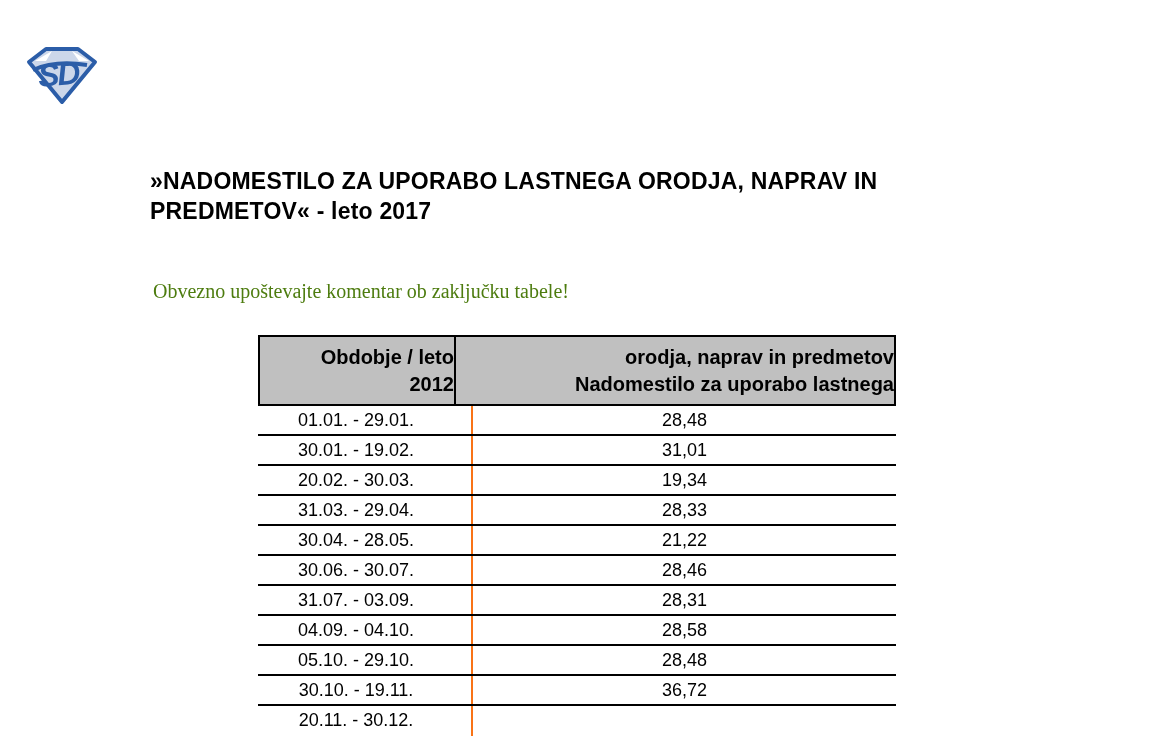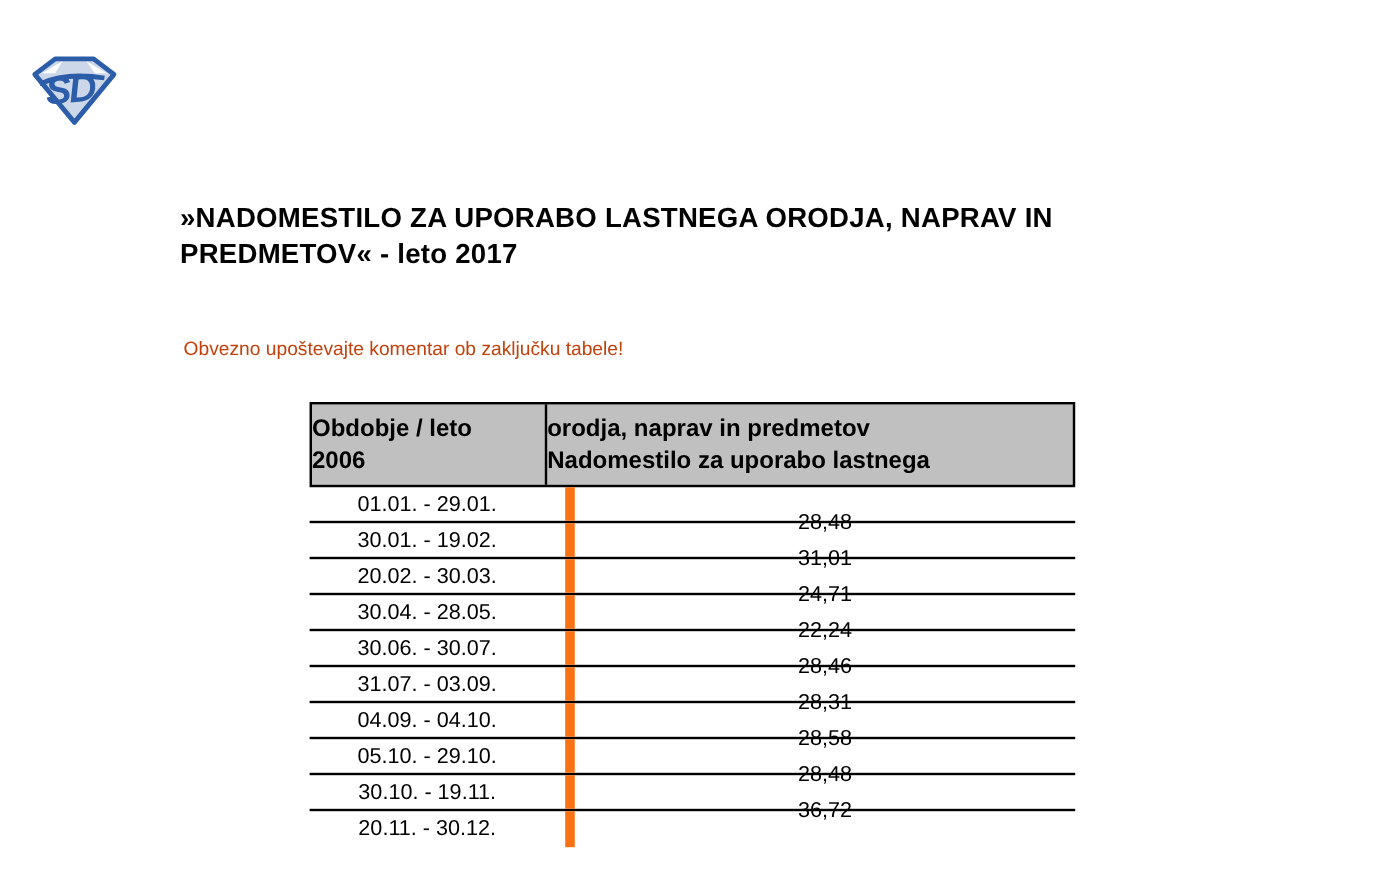--- a/index.html
+++ b/index.html
@@ -22,39 +22,40 @@
     width: 870px;
     text-align: left;
     font-weight: bold;
     font-size: 23px;
     line-height: 30px;
     letter-spacing: 0.2px;
   }
   .notice {
     position: absolute;
     left: 153px; top: 281px;
-    font-size: 16px;
+    font-size: 20px;
     line-height: 21px;
-    color: #c2410c;
+    color: #4d7c0f;
+    font-family: Liberation Serif, serif;
   }
   .rates-table {
     position: absolute;
     left: 258px; top: 335px;
     width: 638px;
   }
   .thead {
     display: flex;
     box-sizing: border-box;
     height: 71px;
     background: #c0c0c0;
     border: 2px solid #000;
     font-weight: bold;
     font-size: 20px;
     line-height: 27px;
-    text-align: left;
+    text-align: right;
   }
   .th {
     display: flex;
     flex-direction: column;
     justify-content: center;
     box-sizing: border-box;
   }
   .th1 { width: 196px; border-right: 2px solid #000; }
   .th2 { flex: 1; }
   .row {
@@ -68,23 +69,23 @@
   }
   .row.partial { border-bottom: none; }
   .c1 {
     width: 196px;
     text-align: center;
     padding-top: 2px;
   }
   .c2 {
     flex: 1;
     box-sizing: border-box;
-    border-left: 8px solid #f97316;
+    border-left: 2px solid #f97316;
     text-align: center;
-    padding-top: 17px;
+    padding-top: 2px;
   }
 </style>
 </head>
 <body>
 
 <svg class="logo" viewBox="0 0 74 60" aria-hidden="true">
   <polygon points="4,17 21,4 53,4 70,17 37,57" fill="#ccd7ea" stroke="#2b5da8" stroke-width="4" stroke-linejoin="round"></polygon>
   <polygon points="10,16 27,6 21,16" fill="#ffffff"></polygon>
   <polygon points="64,16 47,6 54,16" fill="#ffffff"></polygon>
   <path d="M8,25 Q30,15 62,20" stroke="#2b5da8" stroke-width="4" fill="none"></path>
@@ -95,43 +96,47 @@
   <div>»NADOMESTILO ZA UPORABO LASTNEGA ORODJA, NAPRAV IN</div>
   <div>PREDMETOV« - leto 2017</div>
 </div>
 
 <div class="notice">Obvezno upoštevajte komentar ob zaključku tabele!</div>
 
 <div class="rates-table">
   <div class="thead">
     <div class="th th1">
       <div>Obdobje / leto</div>
-      <div>2006</div>
+      <div>2012</div>
     </div>
     <div class="th th2">
       <div>orodja, naprav in predmetov</div>
       <div>Nadomestilo za uporabo lastnega</div>
     </div>
   </div>
 
   <div class="row">
     <div class="c1">01.01. - 29.01.</div>
     <div class="c2">28,48</div>
   </div>
   <div class="row">
     <div class="c1">30.01. - 19.02.</div>
     <div class="c2">31,01</div>
   </div>
   <div class="row">
     <div class="c1">20.02. - 30.03.</div>
-    <div class="c2">24,71</div>
+    <div class="c2">19,34</div>
+  </div>
+  <div class="row">
+    <div class="c1">31.03. - 29.04.</div>
+    <div class="c2">28,33</div>
   </div>
   <div class="row">
     <div class="c1">30.04. - 28.05.</div>
-    <div class="c2">22,24</div>
+    <div class="c2">21,22</div>
   </div>
   <div class="row">
     <div class="c1">30.06. - 30.07.</div>
     <div class="c2">28,46</div>
   </div>
   <div class="row">
     <div class="c1">31.07. - 03.09.</div>
     <div class="c2">28,31</div>
   </div>
   <div class="row">

